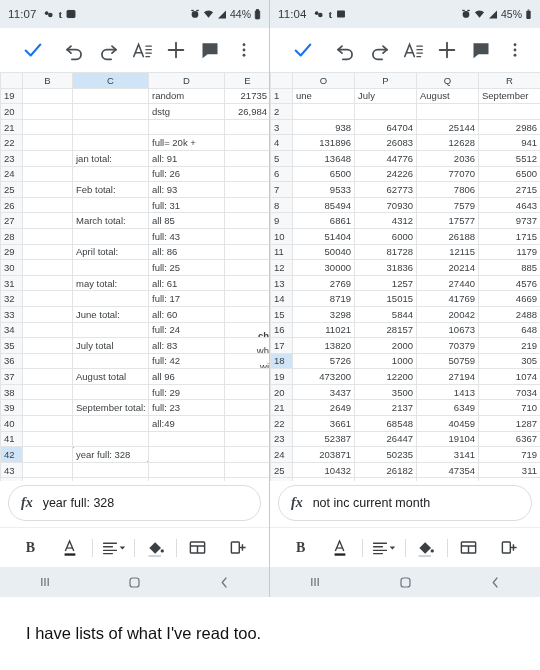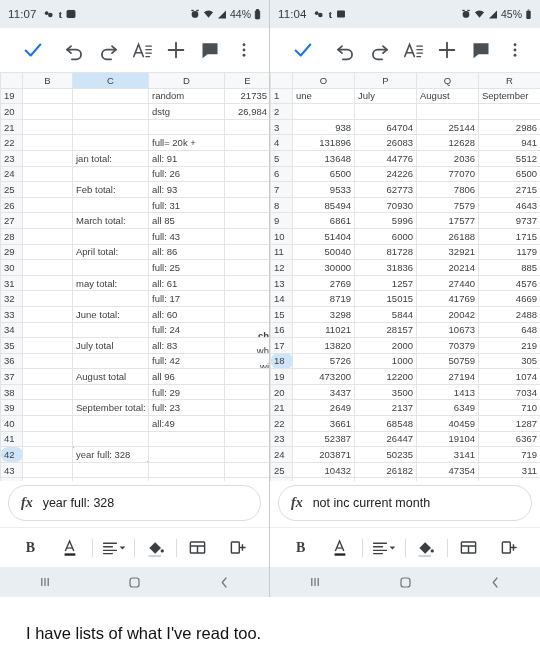--- a/index.html
+++ b/index.html
@@ -57,21 +57,21 @@
   th.colhead {
     background: #f6f8f9; text-align: center;
     font-size: 8.5px; color: #70757a; height: 16px;
   }
   th.colhead.sel { background: #cfe4f7; color: #3c4043; }
   td.rowhead, th.rowhead {
     background: #f6f8f9; text-align: left;
     font-size: 8px; color: #70757a; width: 22px;
     padding-right: 4px;
   }
-  td.rowhead.sel, th.rowhead.sel { background: #cfe4f7; color: #3c4043; border-radius: 7px; }
+  td.rowhead.sel, th.rowhead.sel { background: #cfe4f7; color: #3c4043; }
   td.num { text-align: right; }
   td.txt { text-align: left; }
   .corner { background: #f6f8f9; border: 1px solid #e2e4e6; }
 
   
   .selcell { position: relative; }
   .selbox {
     position: absolute; left: -1px; top: -1px; right: -1px; bottom: -1px;
     border: 1.6px solid #1a73e8; pointer-events: none;
   }
@@ -650,36 +650,36 @@
             <tr>
               <td class="rowhead">8</td>
               <td class="num">85494</td>
               <td class="num">70930</td>
               <td class="num">7579</td>
               <td class="num">4643</td>
             </tr>
             <tr>
               <td class="rowhead">9</td>
               <td class="num">6861</td>
-              <td class="num">5996</td>
+              <td class="num">4312</td>
               <td class="num">17577</td>
               <td class="num">9737</td>
             </tr>
             <tr>
               <td class="rowhead">10</td>
               <td class="num">51404</td>
               <td class="num">6000</td>
               <td class="num">26188</td>
               <td class="num">1715</td>
             </tr>
             <tr>
               <td class="rowhead">11</td>
               <td class="num">50040</td>
               <td class="num">81728</td>
-              <td class="num">32921</td>
+              <td class="num">12115</td>
               <td class="num">1179</td>
             </tr>
             <tr>
               <td class="rowhead">12</td>
               <td class="num">30000</td>
               <td class="num">31836</td>
               <td class="num">20214</td>
               <td class="num">885</td>
             </tr>
             <tr>

